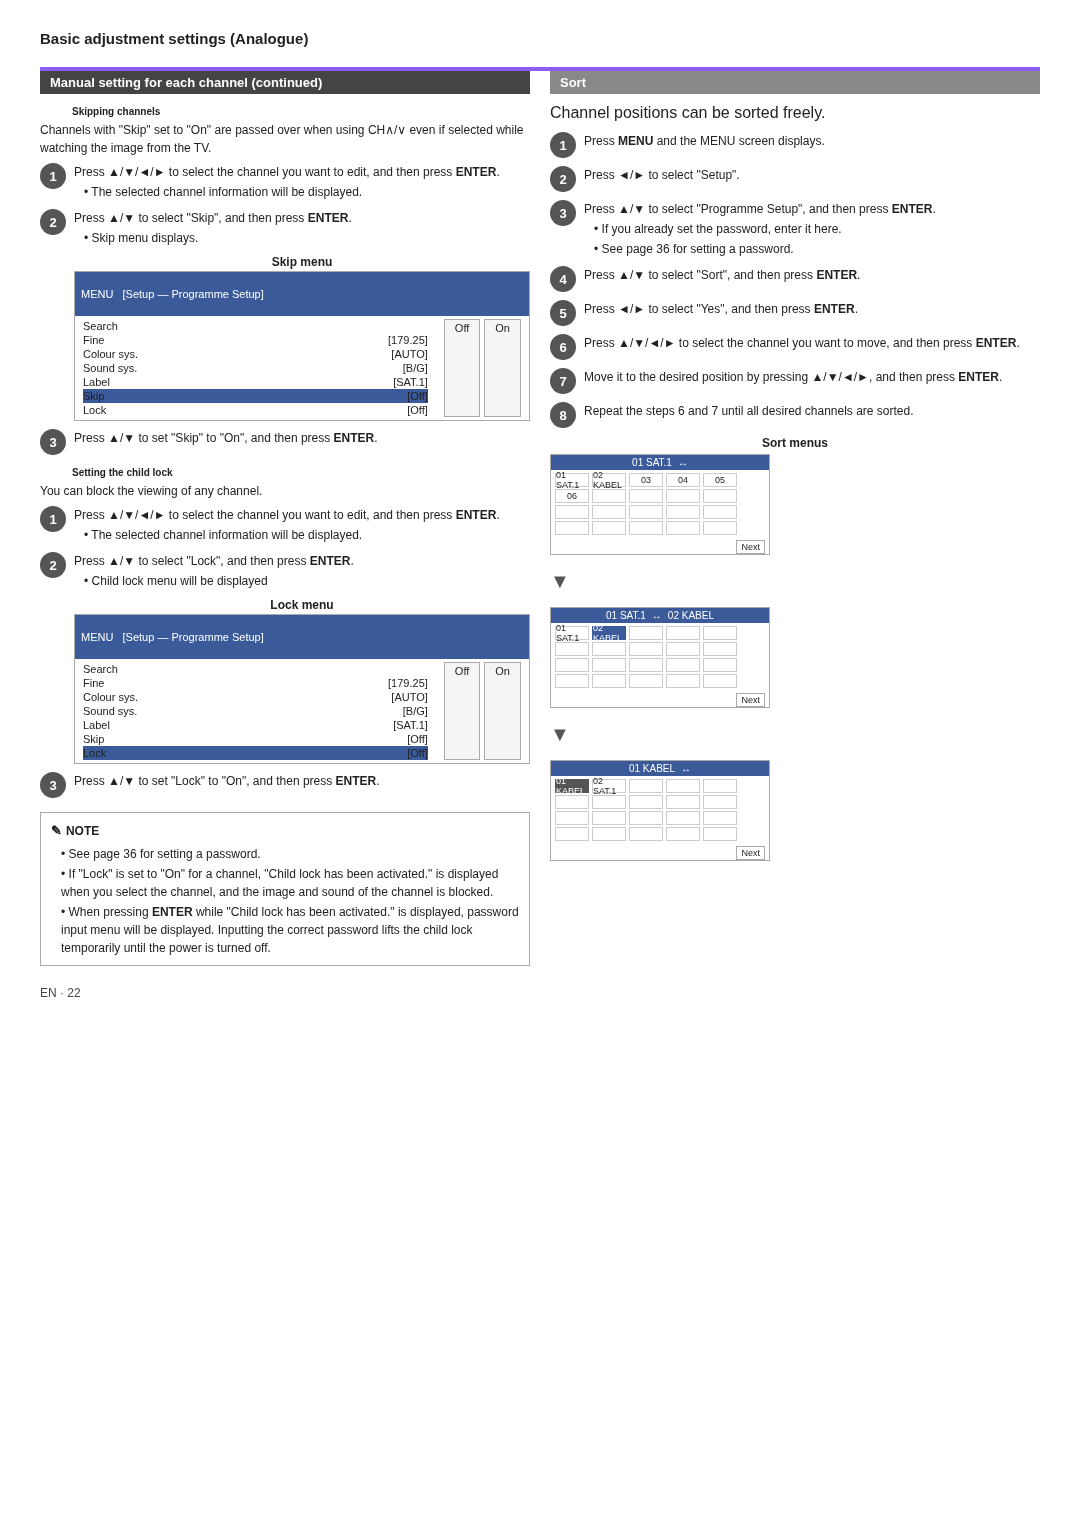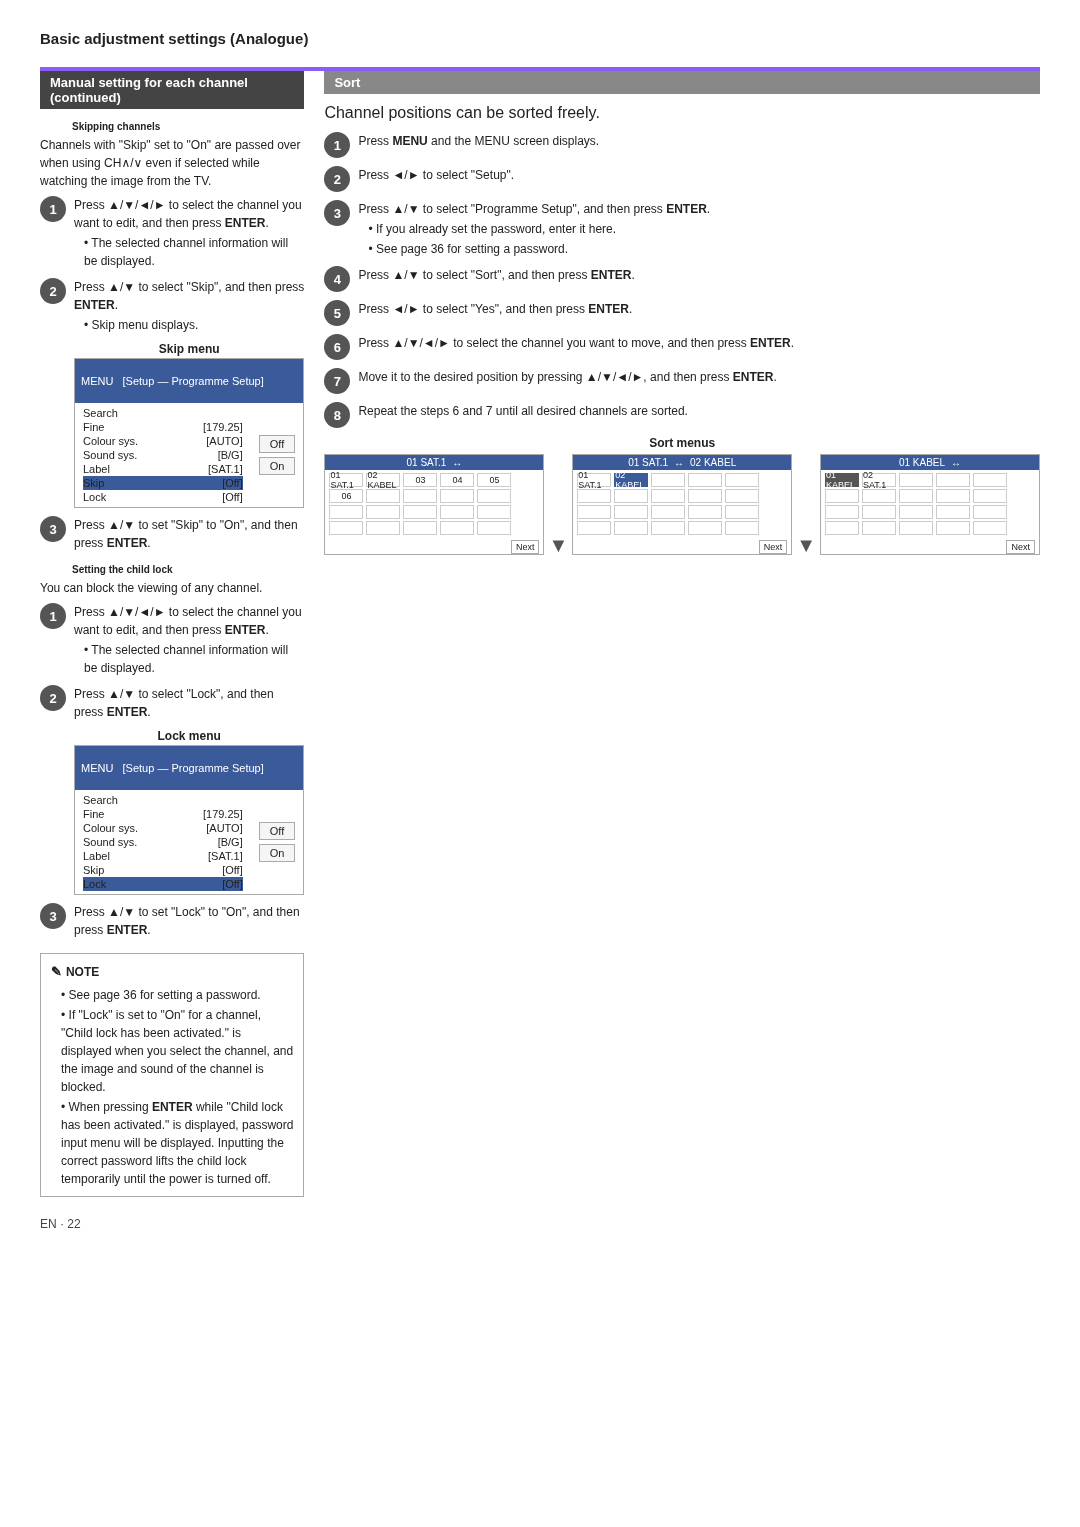--- a/index.html
+++ b/index.html
@@ -138,21 +138,21 @@
     }
 
     .menu-box-left {
       padding: 3px 8px;
       flex: 1;
     }
 
     .menu-box-right {
       padding: 3px 8px;
       display: flex;
-      flex-direction: column;
+      flex-direction: row;
       gap: 4px;
       justify-content: center;
     }
 
     .menu-row {
       display: flex;
       justify-content: space-between;
       font-size: 11px;
       padding: 1px 0;
     }
@@ -201,23 +201,23 @@
 
     .sort-menus-label {
       font-weight: bold;
       font-size: 12px;
       text-align: center;
       margin: 8px 0 4px 0;
     }
 
     .sort-diagram {
       display: flex;
-      flex-direction: row;
-      align-items: flex-end;
-      gap: 4px;
+      flex-direction: column;
+      align-items: flex-start;
+      gap: 16px;
     }
 
     .sort-menu-box {
       border: 1px solid #aaa;
       width: 220px;
       font-size: 10px;
       background: #fff;
     }
 
     .sort-menu-header {
@@ -381,20 +381,21 @@
           <div class="step-content">
             Press ▲/▼/◄/► to select the channel you want to edit, and then press <b>ENTER</b>.
             <div class="bullet-item">The selected channel information will be displayed.</div>
           </div>
         </div>
 
         <div class="step-block">
           <div class="step-circle">2</div>
           <div class="step-content">
             Press ▲/▼ to select "Lock", and then press <b>ENTER</b>.
+            <div class="bullet-item">Child lock menu will be displayed</div>
           </div>
         </div>
 
         <div class="menu-label">Lock menu</div>
         <div class="menu-box">
           <div class="menu-box-header">MENU &nbsp;&nbsp;[Setup — Programme Setup]</div>
           <div class="menu-box-body">
             <div class="menu-box-left">
               <div class="menu-row">
                   <span class="menu-row-label">Search</span>

